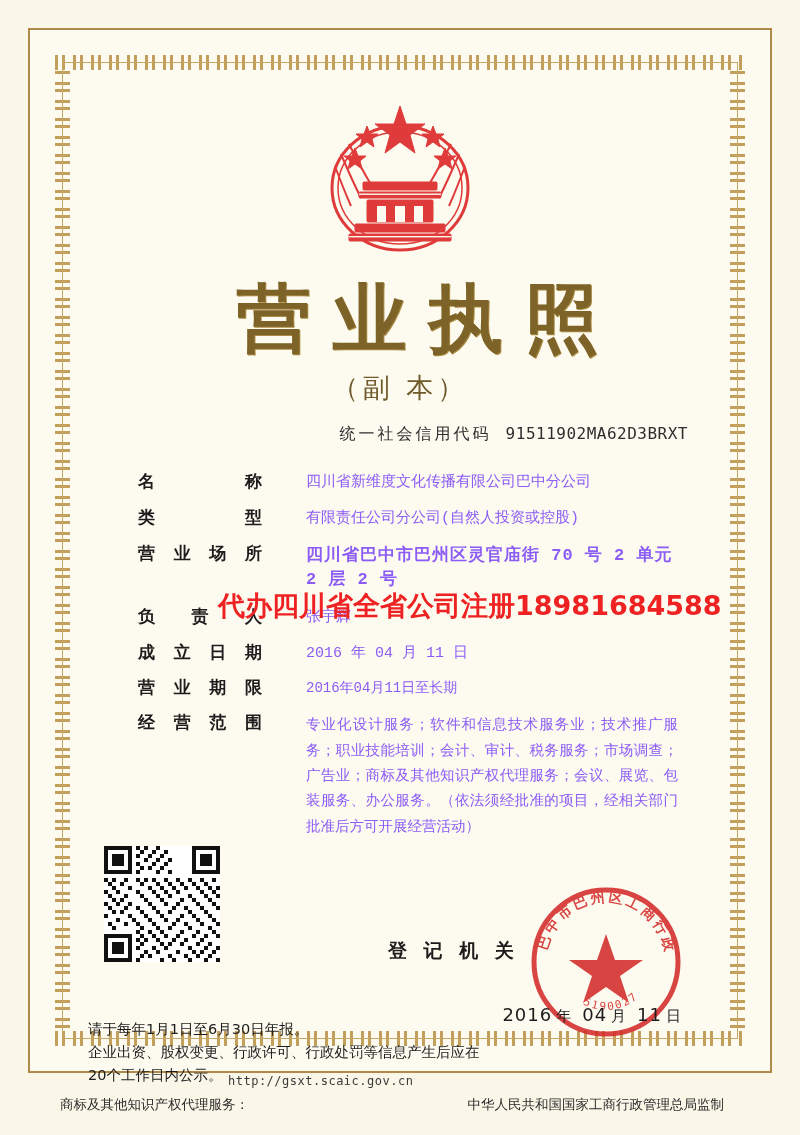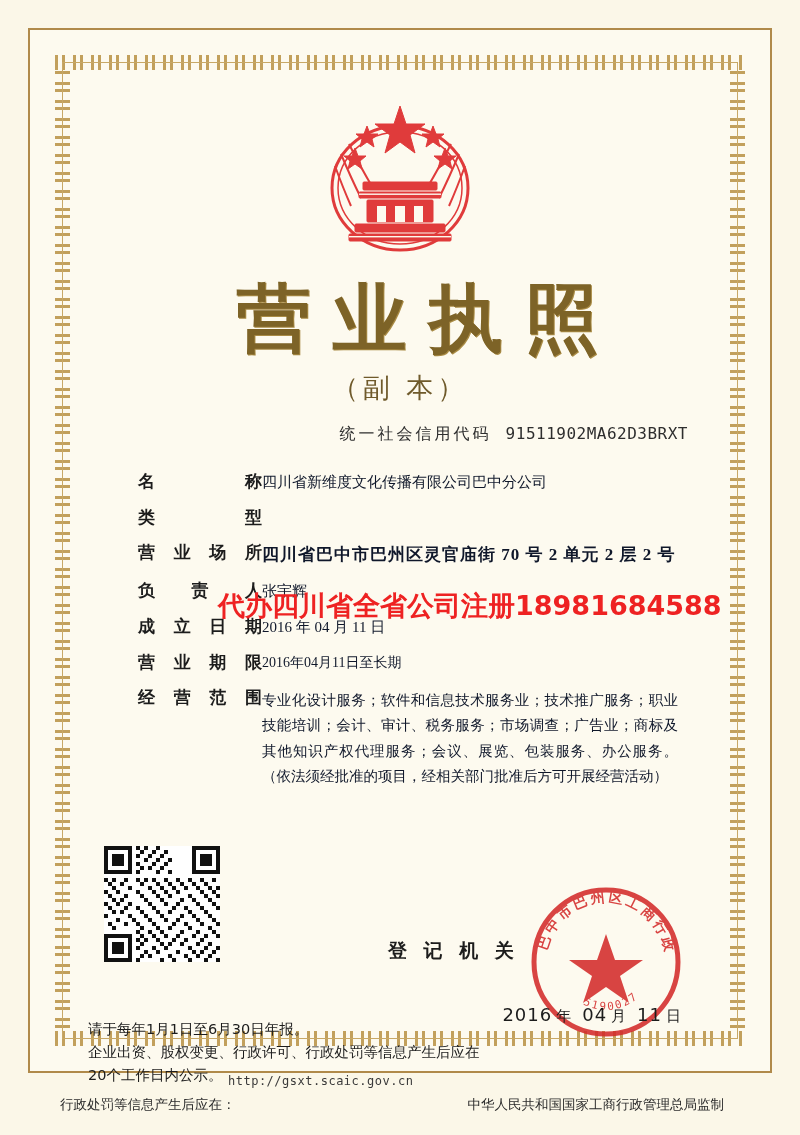--- a/index.html
+++ b/index.html
@@ -133,25 +133,26 @@
     flex: none;
     font-family: "DejaVu Sans", sans-serif;
     font-size: 17px;
     font-weight: bold;
     color: #1c1c1c;
     display: flex;
     justify-content: space-between;
   }
   .field-label span { display: inline-block; }
   .field-value {
-    font-family: Liberation Serif, serif;
+    font-family: Liberation Mono, monospace;
     font-size: 15px;
-    color: #0f172a;
+    color: #8b5cf6;
     line-height: 1.45;
     padding-top: 2px;
+    margin-left: 44px;
   }
   .field-value.big {
     font-size: 17px;
     font-weight: bold;
     letter-spacing: 1px;
   }
   .field-value.small {
     font-size: 14px;
   }
   .field-value.scope {
@@ -323,20 +324,21 @@
         <span>称</span>
       </div>
       <div class="field-value">四川省新维度文化传播有限公司巴中分公司</div>
     </div>
 
     <div class="field">
       <div class="field-label">
         <span>类</span>
         <span>型</span>
       </div>
+      <div class="field-value">有限责任公司分公司(自然人投资或控股)</div>
     </div>
 
     <div class="field">
       <div class="field-label">
         <span>营</span>
         <span>业</span>
         <span>场</span>
         <span>所</span>
       </div>
       <div class="field-value big">四川省巴中市巴州区灵官庙街 70 号 2 单元 2 层 2 号</div>
@@ -603,16 +605,16 @@
     <b>2016</b><span class="unit">年</span><b>04</b><span class="unit">月</span><b>11</b><span class="unit">日</span>
   </div>
 
   <div class="notice">
     <div>请于每年1月1日至6月30日年报。</div>
     <div>企业出资、股权变更、行政许可、行政处罚等信息产生后应在</div>
     <div>20个工作日内公示。</div>
   </div>
   <div class="notice-url">http://gsxt.scaic.gov.cn</div>
 
-  <div class="footer-left">行政处罚等信息产生后应在：</div>
+  <div class="footer-left">商标及其他知识产权代理服务：</div>
   <div class="footer-right">中华人民共和国国家工商行政管理总局监制</div>
 
 </div>
 
 </body></html>

